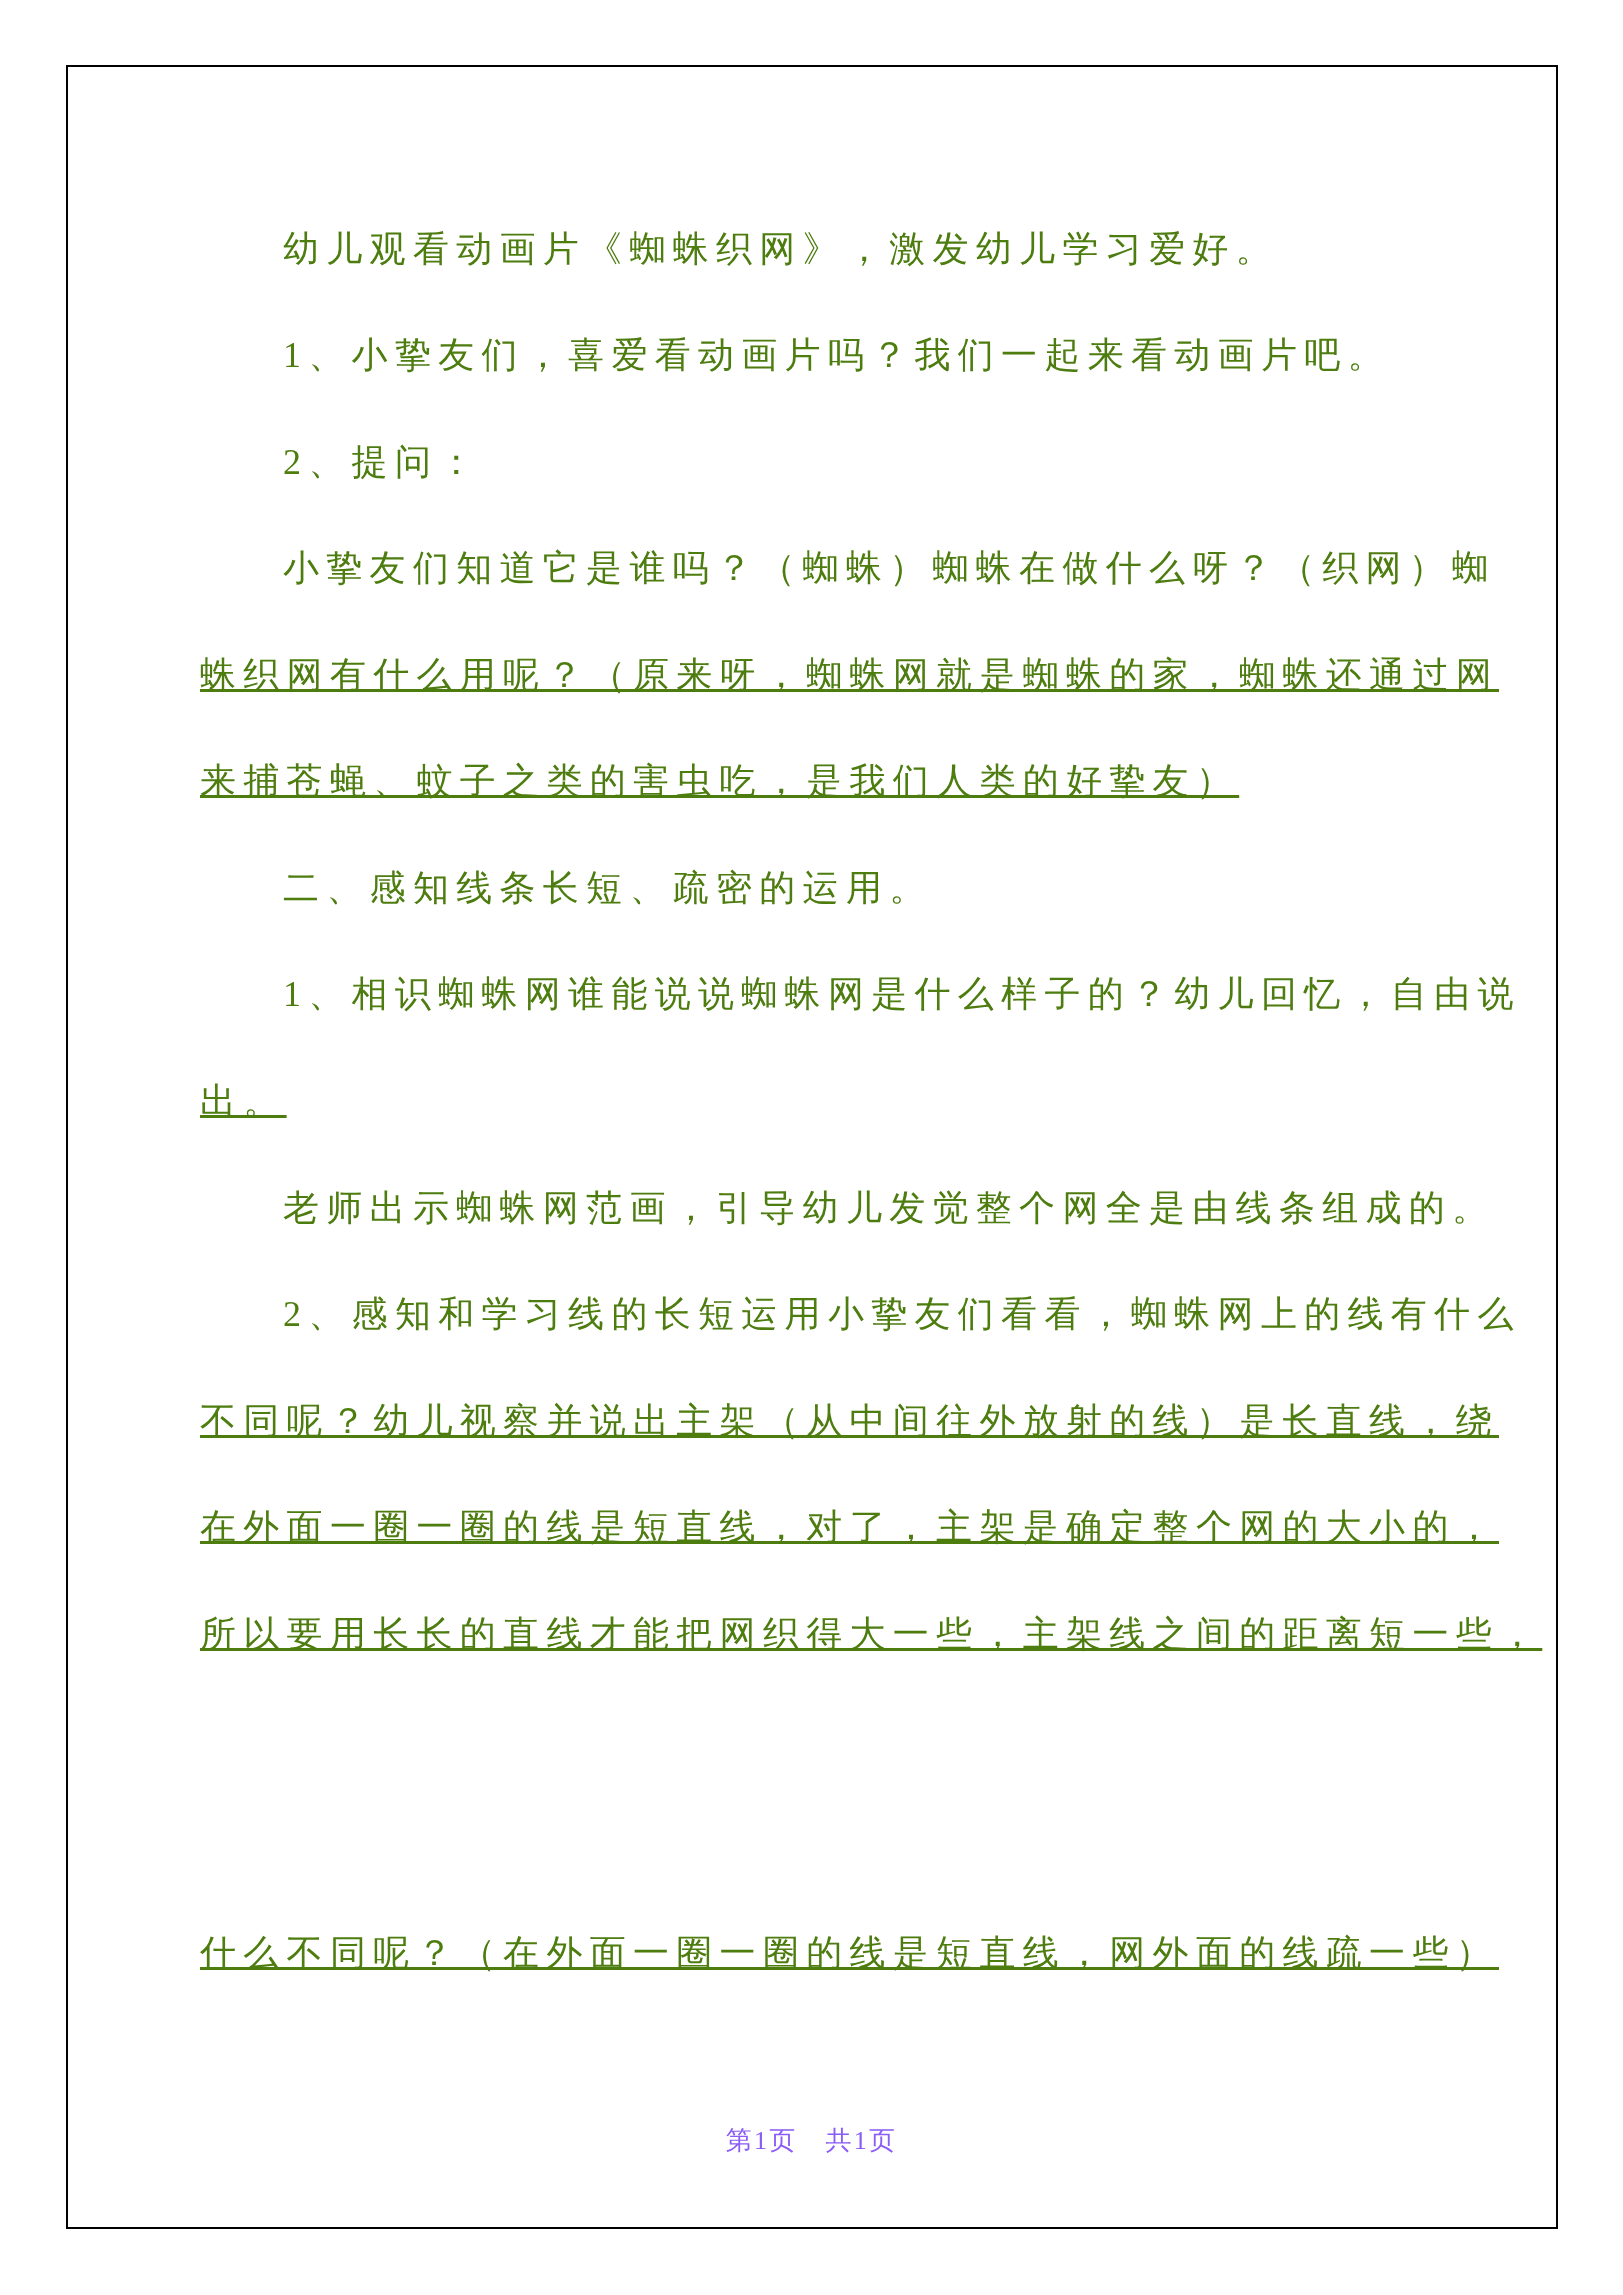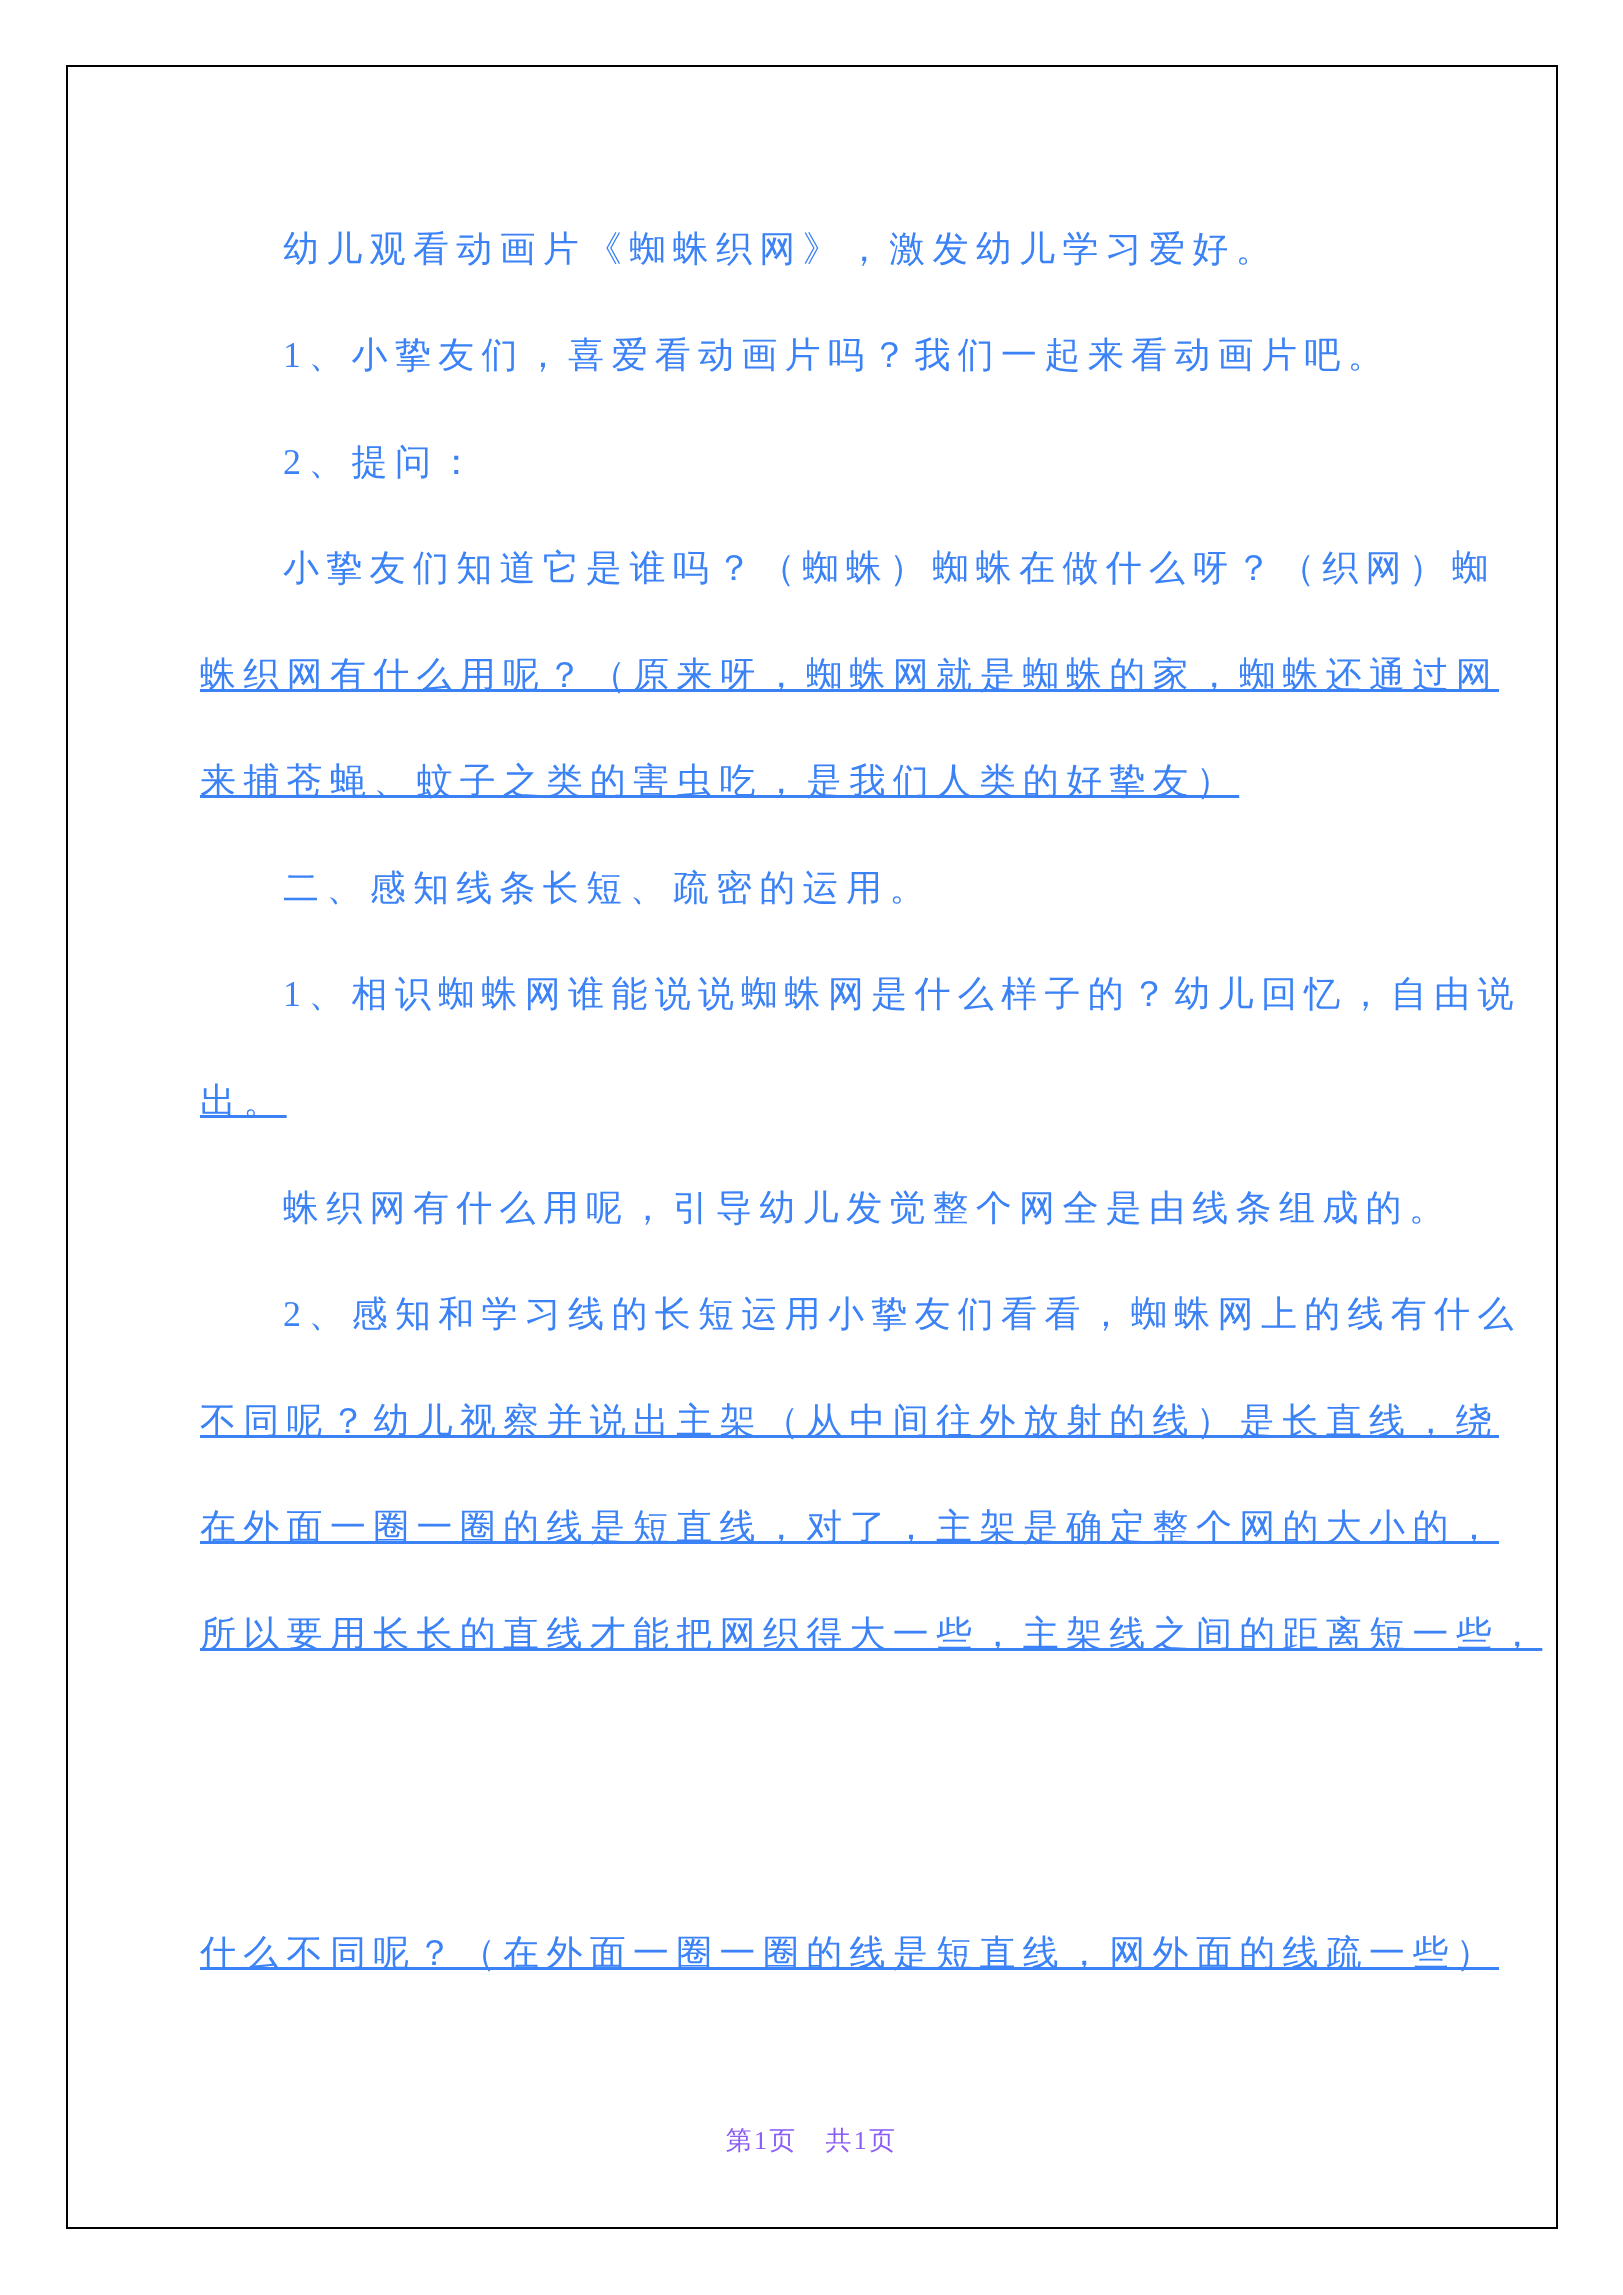--- a/index.html
+++ b/index.html
@@ -24,21 +24,21 @@
     height: 2164px;
     border: 2.8px solid #000000;
     box-sizing: border-box;
   }
   .doc-line {
     position: absolute;
     font-size: 36px;
     line-height: 36px;
     letter-spacing: 7.3px;
     white-space: pre;
-    color: #3b82f6;
+    color: #4d7c0f;
   }
   .l-indent { left: 283px; }
   .l-flush  { left: 200px; text-decoration: underline; }
   .page-footer {
     position: absolute;
     left: 0;
     right: 0;
     top: 2128px;
     text-align: center;
     font-size: 26px;
@@ -56,21 +56,21 @@
 
   <div class="doc-line l-indent" style="top:231px">幼儿观看动画片《蜘蛛织网》，激发幼儿学习爱好。</div>
   <div class="doc-line l-indent" style="top:337px">1、小挚友们，喜爱看动画片吗？我们一起来看动画片吧。</div>
   <div class="doc-line l-indent" style="top:444px">2、提问：</div>
   <div class="doc-line l-indent" style="top:550px">小挚友们知道它是谁吗？（蜘蛛）蜘蛛在做什么呀？（织网）蜘</div>
   <div class="doc-line l-flush" style="top:657px">蛛织网有什么用呢？（原来呀，蜘蛛网就是蜘蛛的家，蜘蛛还通过网</div>
   <div class="doc-line l-flush" style="top:763px">来捕苍蝇、蚊子之类的害虫吃，是我们人类的好挚友）</div>
   <div class="doc-line l-indent" style="top:870px">二、感知线条长短、疏密的运用。</div>
   <div class="doc-line l-indent" style="top:976px">1、相识蜘蛛网谁能说说蜘蛛网是什么样子的？幼儿回忆，自由说</div>
   <div class="doc-line l-flush" style="top:1083px">出。</div>
-  <div class="doc-line l-indent" style="top:1190px">蛛织网有什么用呢，引导幼儿发觉整个网全是由线条组成的。</div>
+  <div class="doc-line l-indent" style="top:1190px">老师出示蜘蛛网范画，引导幼儿发觉整个网全是由线条组成的。</div>
   <div class="doc-line l-indent" style="top:1296px">2、感知和学习线的长短运用小挚友们看看，蜘蛛网上的线有什么</div>
   <div class="doc-line l-flush" style="top:1403px">不同呢？幼儿视察并说出主架（从中间往外放射的线）是长直线，绕</div>
   <div class="doc-line l-flush" style="top:1509px">在外面一圈一圈的线是短直线，对了，主架是确定整个网的大小的，</div>
   <div class="doc-line l-flush" style="top:1616px">所以要用长长的直线才能把网织得大一些，主架线之间的距离短一些，</div>
   <div class="doc-line l-flush" style="top:1935px">什么不同呢？（在外面一圈一圈的线是短直线，网外面的线疏一些）</div>
 
   <div class="page-footer">第1页　共1页</div>
 </div>
 
 

